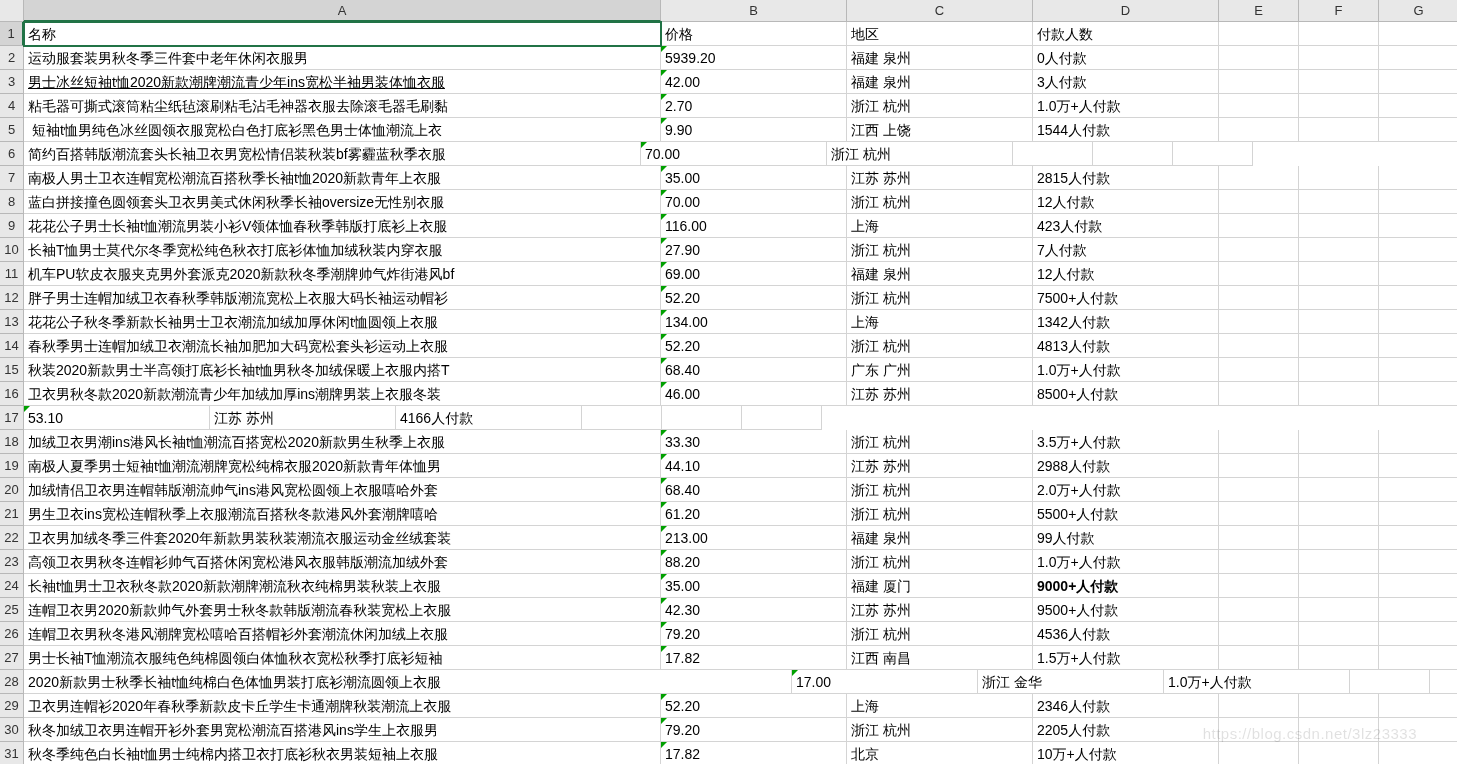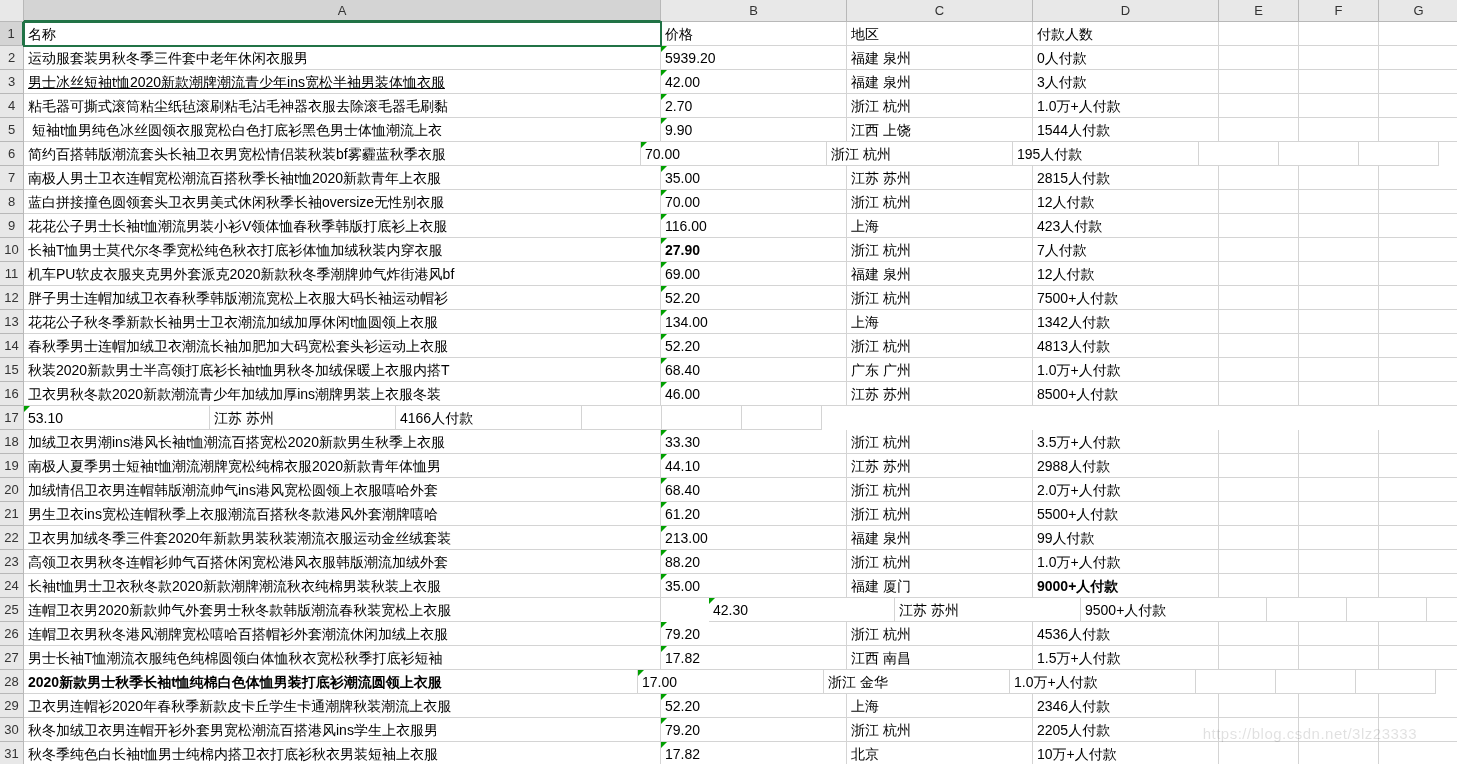--- a/index.html
+++ b/index.html
@@ -115,21 +115,20 @@
         <div class="cell" style="width: 186px;">江西 上饶</div>
         <div class="cell" style="width: 186px;">1544人付款</div>
         <div class="cell" style="width: 80px;"></div>
         <div class="cell" style="width: 80px;"></div>
         <div class="cell" style="width: 80px;"></div>
       </div>
       <div class="row">
         <div class="cell" style="width: 617px;">简约百搭韩版潮流套头长袖卫衣男宽松情侣装秋装bf雾霾蓝秋季衣服</div>
         <div class="cell marker" style="width: 186px;">70.00</div>
         <div class="cell" style="width: 186px;">浙江 杭州</div>
-        <div class="cell" style="width: 186px;">195人付款</div>
         <div class="cell" style="width: 80px;"></div>
         <div class="cell" style="width: 80px;"></div>
         <div class="cell" style="width: 80px;"></div>
       </div>
       <div class="row">
         <div class="cell" style="width: 637px;">南极人男士卫衣连帽宽松潮流百搭秋季长袖t恤2020新款青年上衣服</div>
         <div class="cell marker" style="width: 186px;">35.00</div>
         <div class="cell" style="width: 186px;">江苏 苏州</div>
         <div class="cell" style="width: 186px;">2815人付款</div>
         <div class="cell" style="width: 80px;"></div>
@@ -149,21 +148,21 @@
         <div class="cell" style="width: 637px;">花花公子男士长袖t恤潮流男装小衫V领体恤春秋季韩版打底衫上衣服</div>
         <div class="cell marker" style="width: 186px;">116.00</div>
         <div class="cell" style="width: 186px;">上海</div>
         <div class="cell" style="width: 186px;">423人付款</div>
         <div class="cell" style="width: 80px;"></div>
         <div class="cell" style="width: 80px;"></div>
         <div class="cell" style="width: 80px;"></div>
       </div>
       <div class="row">
         <div class="cell" style="width: 637px;">长袖T恤男士莫代尔冬季宽松纯色秋衣打底衫体恤加绒秋装内穿衣服</div>
-        <div class="cell marker" style="width: 186px; font-weight: bold;">27.90</div>
+        <div class="cell marker" style="width: 186px;">27.90</div>
         <div class="cell" style="width: 186px;">浙江 杭州</div>
         <div class="cell" style="width: 186px;">7人付款</div>
         <div class="cell" style="width: 80px;"></div>
         <div class="cell" style="width: 80px;"></div>
         <div class="cell" style="width: 80px;"></div>
       </div>
       <div class="row">
         <div class="cell" style="width: 637px;">机车PU软皮衣服夹克男外套派克2020新款秋冬季潮牌帅气炸街港风bf</div>
         <div class="cell marker" style="width: 186px;">69.00</div>
         <div class="cell" style="width: 186px;">福建 泉州</div>
@@ -283,21 +282,21 @@
         <div class="cell" style="width: 637px;">长袖t恤男士卫衣秋冬款2020新款潮牌潮流秋衣纯棉男装秋装上衣服</div>
         <div class="cell marker" style="width: 186px;">35.00</div>
         <div class="cell" style="width: 186px;">福建 厦门</div>
         <div class="cell" style="width: 186px; font-weight: bold;">9000+人付款</div>
         <div class="cell" style="width: 80px;"></div>
         <div class="cell" style="width: 80px;"></div>
         <div class="cell" style="width: 80px;"></div>
       </div>
       <div class="row">
         <div class="cell" style="width: 637px;">连帽卫衣男2020新款帅气外套男士秋冬款韩版潮流春秋装宽松上衣服</div>
-        <div class="cell marker" style="width: 186px; margin-left: 48px;">42.30</div>
+        <div class="cell marker" style="width: 186px;">42.30</div>
         <div class="cell" style="width: 186px;">江苏 苏州</div>
         <div class="cell" style="width: 186px;">9500+人付款</div>
         <div class="cell" style="width: 80px;"></div>
         <div class="cell" style="width: 80px;"></div>
         <div class="cell" style="width: 80px;"></div>
       </div>
       <div class="row">
         <div class="cell" style="width: 637px;">连帽卫衣男秋冬港风潮牌宽松嘻哈百搭帽衫外套潮流休闲加绒上衣服</div>
         <div class="cell marker" style="width: 186px;">79.20</div>
         <div class="cell" style="width: 186px;">浙江 杭州</div>
@@ -309,21 +308,21 @@
       <div class="row">
         <div class="cell" style="width: 637px;">男士长袖T恤潮流衣服纯色纯棉圆领白体恤秋衣宽松秋季打底衫短袖</div>
         <div class="cell marker" style="width: 186px;">17.82</div>
         <div class="cell" style="width: 186px;">江西 南昌</div>
         <div class="cell" style="width: 186px;">1.5万+人付款</div>
         <div class="cell" style="width: 80px;"></div>
         <div class="cell" style="width: 80px;"></div>
         <div class="cell" style="width: 80px;"></div>
       </div>
       <div class="row">
-        <div class="cell" style="width: 614px; font-weight: bold;">2020新款男士秋季长袖t恤纯棉白色体恤男装打底衫潮流圆领上衣服</div>
+        <div class="cell" style="width: 768px;">2020新款男士秋季长袖t恤纯棉白色体恤男装打底衫潮流圆领上衣服</div>
         <div class="cell marker" style="width: 186px;">17.00</div>
         <div class="cell" style="width: 186px;">浙江 金华</div>
         <div class="cell" style="width: 186px;">1.0万+人付款</div>
         <div class="cell" style="width: 80px;"></div>
         <div class="cell" style="width: 80px;"></div>
         <div class="cell" style="width: 80px;"></div>
       </div>
       <div class="row">
         <div class="cell" style="width: 637px;">卫衣男连帽衫2020年春秋季新款皮卡丘学生卡通潮牌秋装潮流上衣服</div>
         <div class="cell marker" style="width: 186px;">52.20</div>

